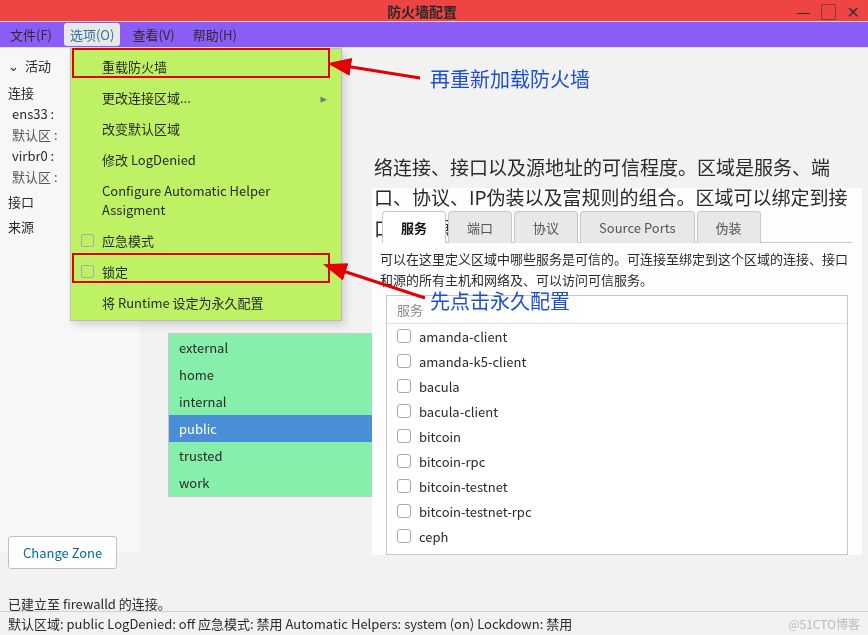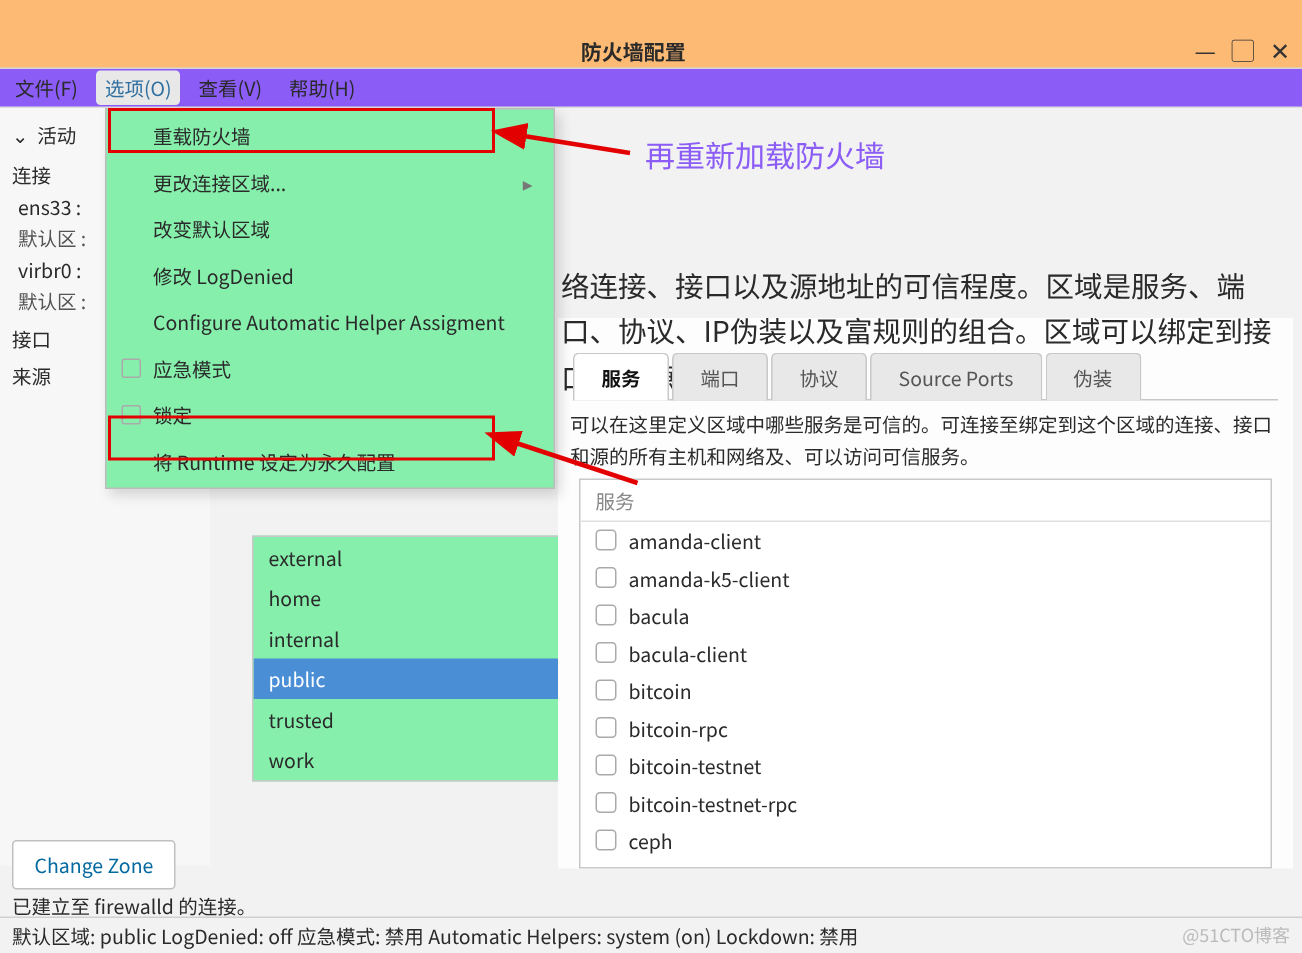--- a/index.html
+++ b/index.html
@@ -8,25 +8,25 @@
     font-family: "Noto Sans CJK SC", "Microsoft YaHei", sans-serif;
     font-size: 13px;
     background: #f2f2f2;
     width: 868px;
     height: 635px;
     position: relative;
     overflow: hidden;
     color: #2a2a2a;
   }
   .titlebar {
-    height: 46px;
-    background: #fdba74;
+    height: 22px;
+    background: #ef4444;
     border-bottom: 1px solid #d5d5d5;
     display: flex;
-    align-items: flex-end;
+    align-items: center;
     padding: 0 8px;
   }
   .titlebar .title {
     flex: 1;
     text-align: center;
     font-weight: bold;
     font-size: 14px;
   }
   .win-btns { display: flex; gap: 10px; font-size: 16px; color: #333; }
   .menubar {
@@ -146,22 +146,22 @@
     border: 1px solid #aaa;
     border-radius: 3px;
     display: inline-block;
     flex-shrink: 0;
   }
   
   .dropdown {
     position: absolute;
     top: 0;
     left: 70px;
-    width: 300px;
-    background: #86efac;
+    width: 272px;
+    background: #bef264;
     border: 1px solid #bcbcbc;
     box-shadow: 3px 4px 8px rgba(0,0,0,0.15);
     z-index: 20;
     padding: 2px 0;
   }
   .dd-item {
     display: flex;
     align-items: center;
     gap: 8px;
     padding: 6px 14px 6px 10px;
@@ -172,21 +172,21 @@
     border-radius: 2px;
     flex-shrink: 0;
   }
   .dd-item .dd-spacer {
     width: 13px; flex-shrink: 0;
   }
   .dd-item .arrow { margin-left: auto; color: #777; }
   .hl-red { position: absolute; border: 2px solid #e30000; z-index: 30; }
   .anno {
     position: absolute;
-    color: #8b5cf6;
+    color: #1d4ed8;
     font-size: 20px;
     z-index: 25;
     white-space: nowrap;
   }
   .arrow-svg { position: absolute; z-index: 25; pointer-events:none; }
   .statusbar1 {
     position: absolute;
     left: 8px;
     bottom: 22px;
     font-size: 13px;
@@ -366,19 +366,20 @@
     <defs>
       <marker id="ah" markerWidth="10" markerHeight="10" refX="2" refY="3" orient="auto">
         <path d="M0,0 L0,6 L8,3 z" fill="#e30000"></path>
       </marker>
     </defs>
     <line x1="420" y1="30" x2="345" y2="18" stroke="#e30000" stroke-width="3" marker-end="url(#ah)"></line>
     <line x1="425" y1="250" x2="340" y2="222" stroke="#e30000" stroke-width="3" marker-end="url(#ah)"></line>
   </svg>
 
   <div class="anno" style="top:16px;left:430px">再重新加载防火墙</div>
+  <div class="anno" style="top:238px;left:430px">先点击永久配置</div>
 </div>
 
 <div class="statusbar1">已建立至 firewalld 的连接。</div>
 <div class="statusbar2">
   <span>默认区域: public  LogDenied: off  应急模式: 禁用  Automatic Helpers: system (on)  Lockdown: 禁用</span>
   <span class="watermark">@51CTO博客</span>
 </div>
 
 </body></html>

